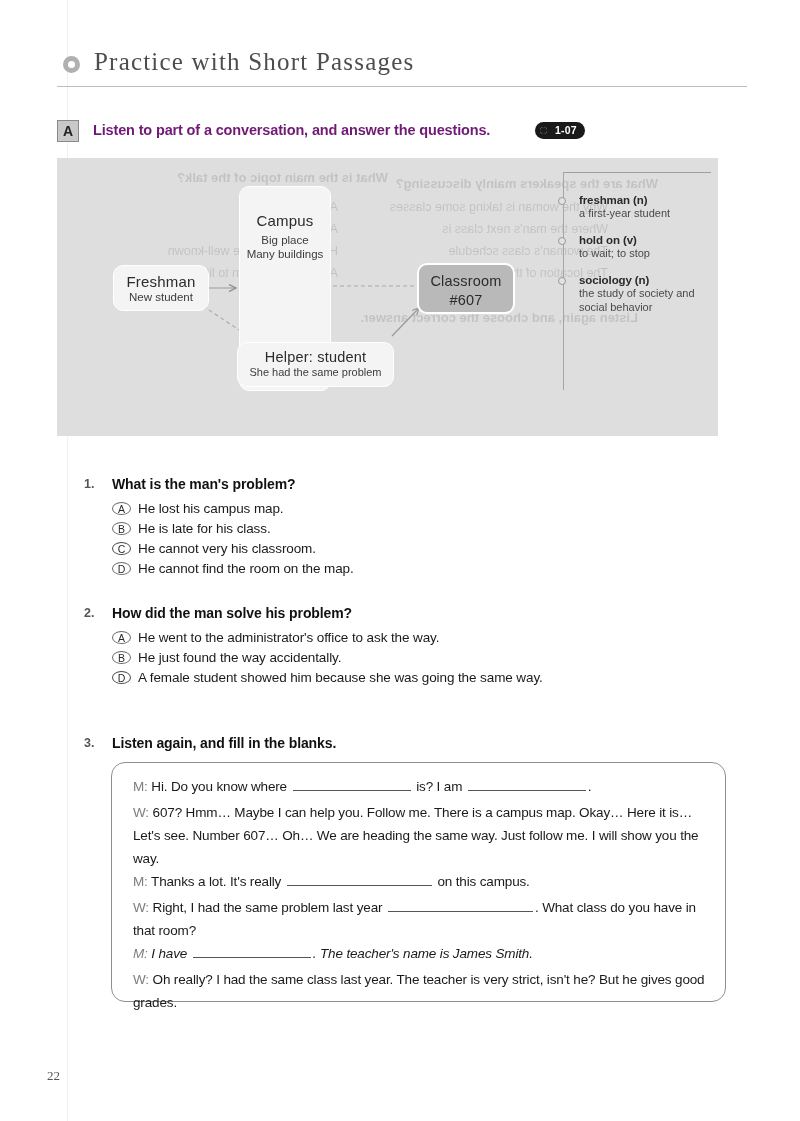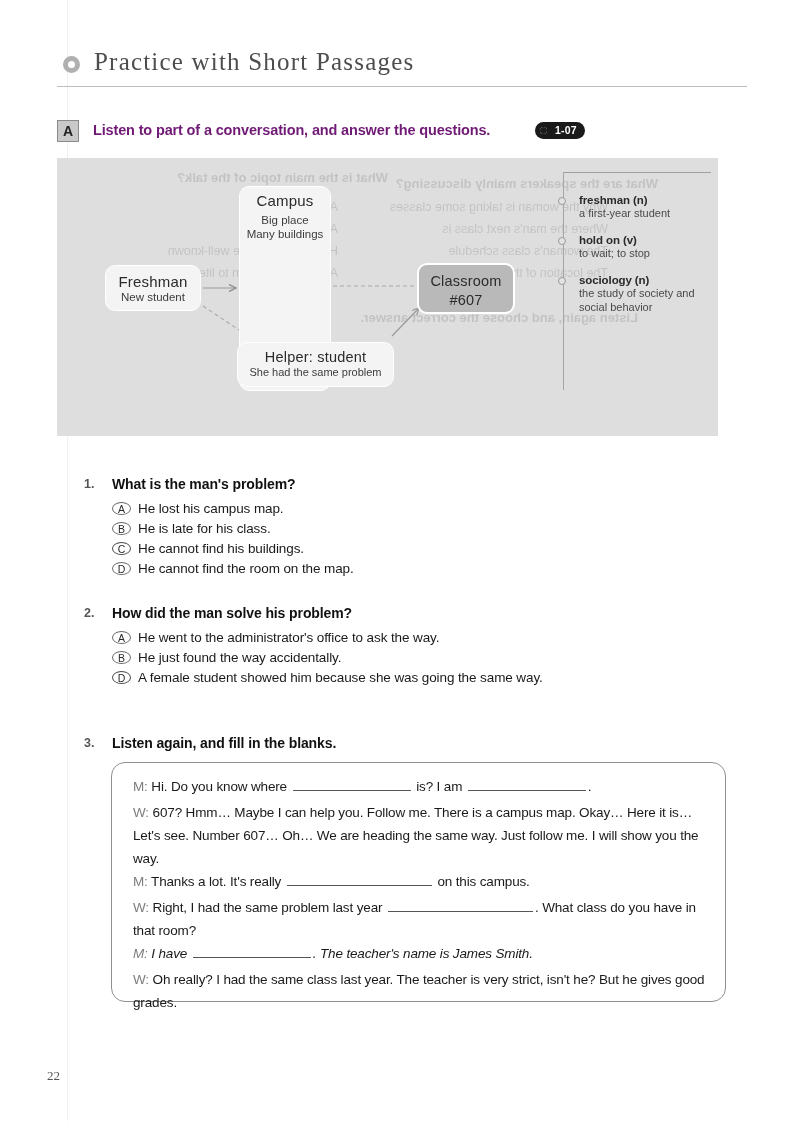--- a/index.html
+++ b/index.html
@@ -177,24 +177,24 @@
     font-size: 11.5px;
     color: #3c3c3c;
     line-height: 14px;
   }
 
   #node-campus {
     left: 182px;
     top: 28px;
     width: 92px;
     height: 205px;
-    padding-top: 5px;
+    padding-top: 25px;
   }
   #node-freshman {
-    left: 48px;
+    left: 56px;
     top: 107px;
     width: 96px;
     height: 46px;
     padding-top: 7px;
   }
   #node-helper {
     left: 180px;
     top: 184px;
     width: 157px;
     height: 45px;
@@ -479,21 +479,21 @@
   <div class="q-num">1.</div>
   <div class="q-text">What is the man's problem?</div>
   <div class="choices">
     <div class="choice">
       <span class="choice-mark">A</span><span class="choice-text">He lost his campus map.</span>
     </div>
     <div class="choice">
       <span class="choice-mark">B</span><span class="choice-text">He is late for his class.</span>
     </div>
     <div class="choice">
-      <span class="choice-mark marked">C</span><span class="choice-text">He cannot find his buildings.</span>
+      <span class="choice-mark marked">C</span><span class="choice-text">He cannot very his classroom.</span>
     </div>
     <div class="choice">
       <span class="choice-mark">D</span><span class="choice-text">He cannot find the room on the map.</span>
     </div>
   </div>
 </div>
 
 <div class="question" style="top:606px;">
   <div class="q-num">2.</div>
   <div class="q-text">How did the man solve his problem?</div>

